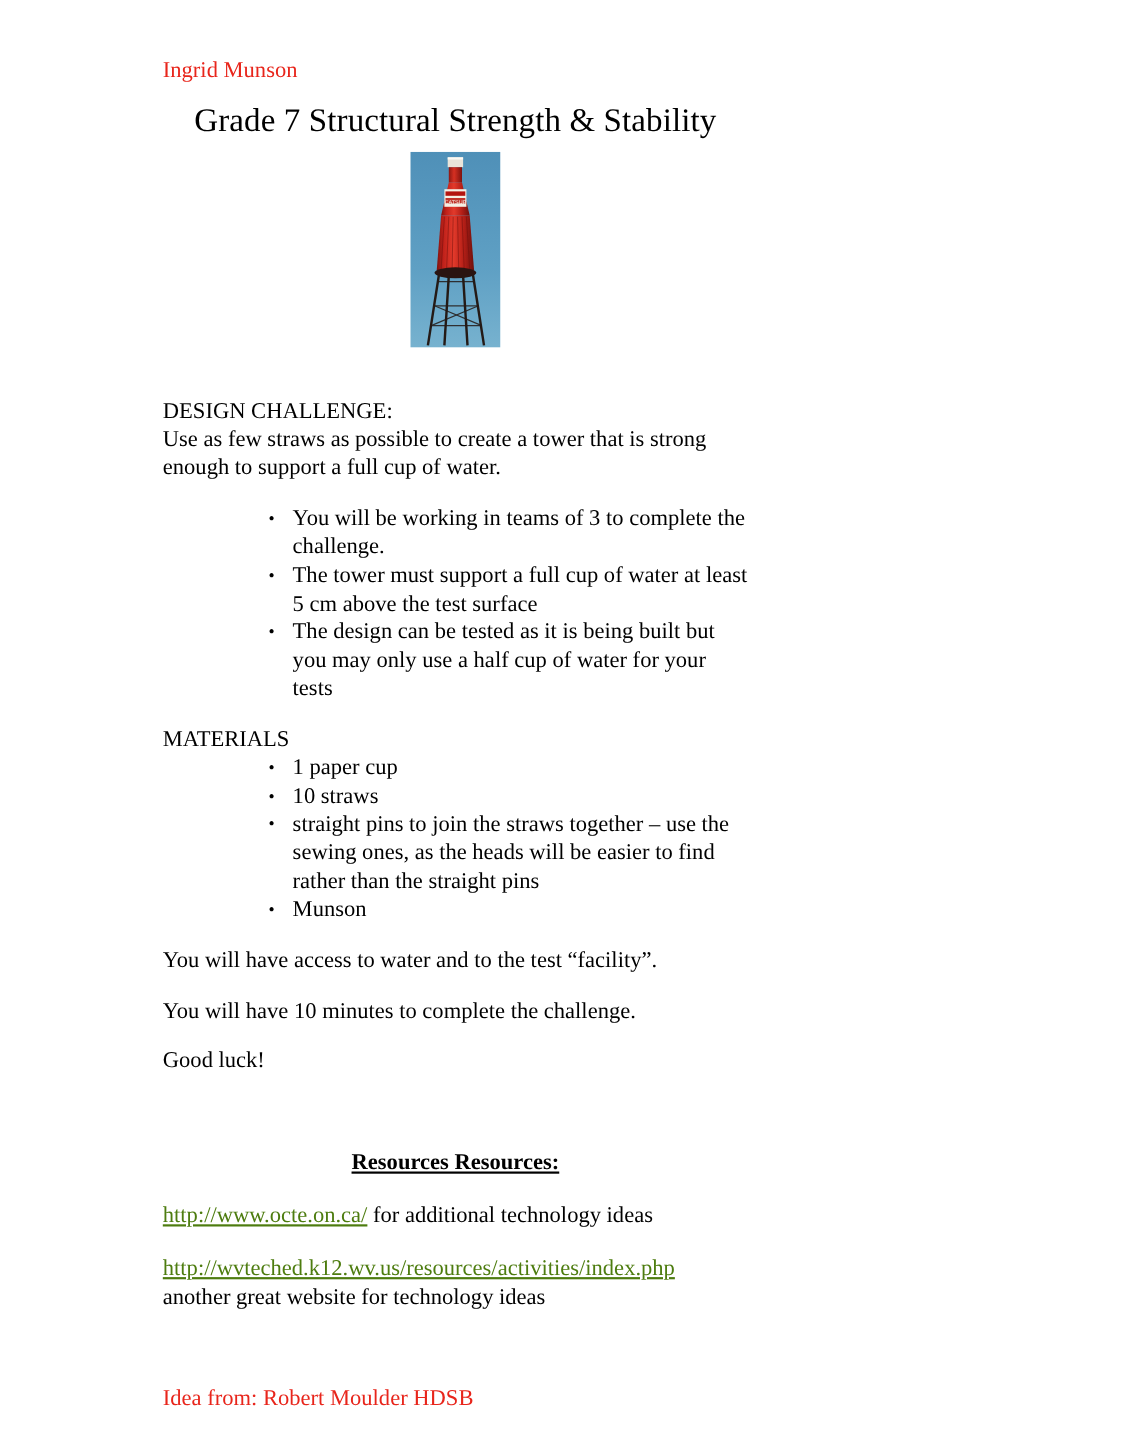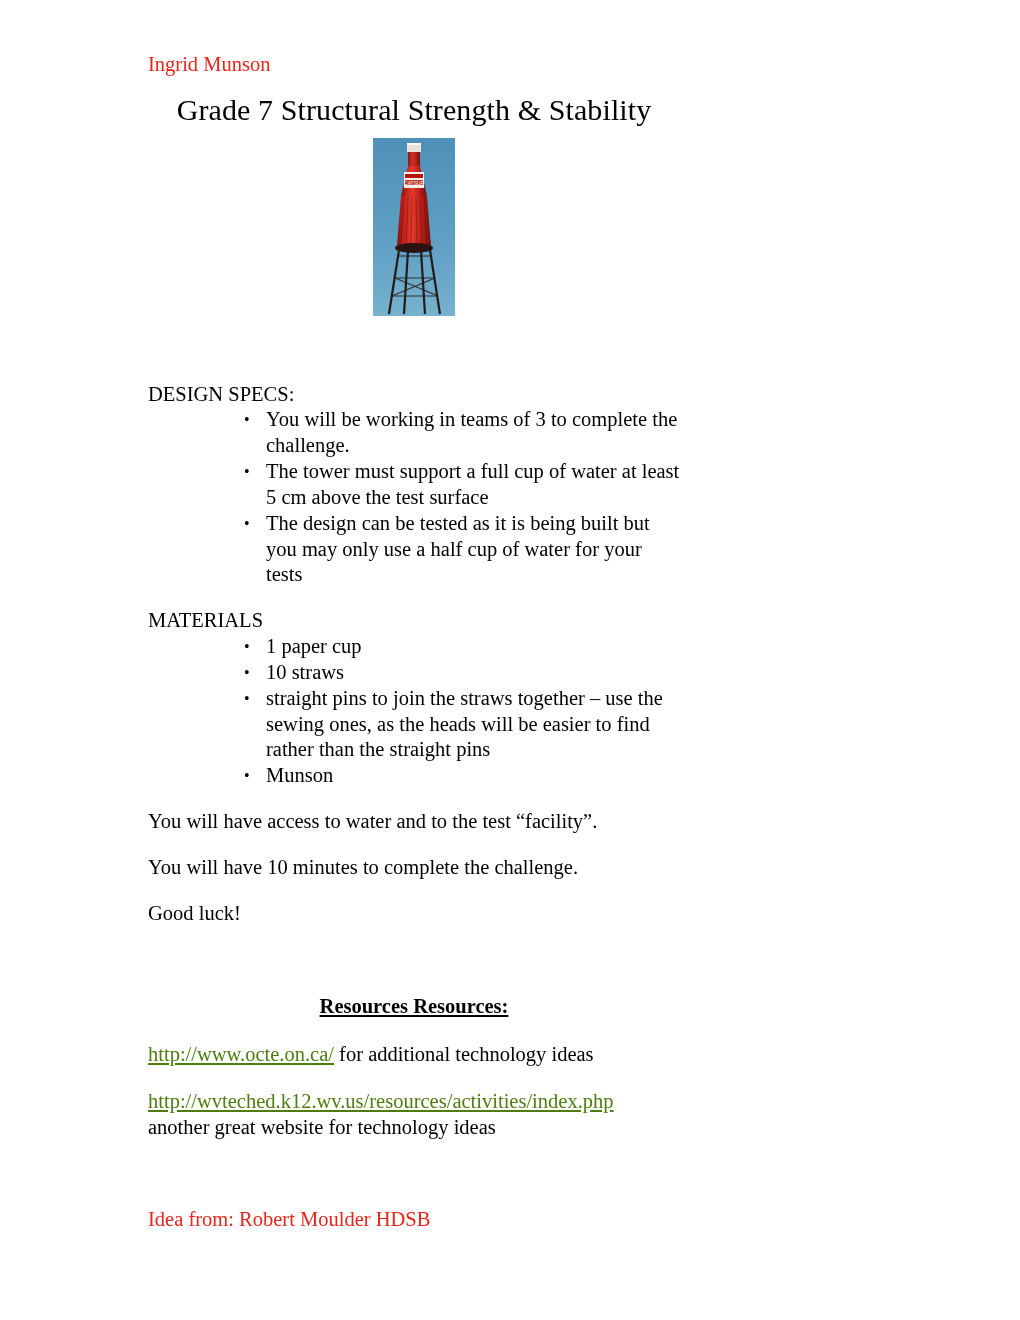--- a/index.html
+++ b/index.html
@@ -175,25 +175,28 @@
         <line x1="19" y1="158" x2="65" y2="158"></line>
         <line x1="22" y1="140" x2="65" y2="158"></line>
         <line x1="62" y1="140" x2="19" y2="158"></line>
         <line x1="26" y1="118" x2="57" y2="118"></line>
       </g>
     </svg>
   </div>
 
   <div class="spacer-lg"></div>
 
-
-  <div class="section-gap"></div>
-
   <div class="block">
-    <div class="body-text">DESIGN SPECS:</div>
+    <div class="body-text">DESIGN CHALLENGE:</div>
+    <div class="body-text"> Use as few straws as possible to create a tower that is strong enough to support a full cup of water.</div>
+  </div>
+
+  <div class="section-gap"></div>
+
+  <div class="block">
     <ul class="bullets">
       <li><span class="bullet-dot">•</span><span>You will be working in teams of 3 to complete the challenge.</span></li>
       <li><span class="bullet-dot">•</span><span>The tower must support a full cup of water at least 5 cm above the test surface</span></li>
       <li><span class="bullet-dot">•</span><span>The design can be tested as it is being built but you may only use a half cup of water for your tests</span></li>
     </ul>
   </div>
 
   <div class="section-gap"></div>
 
   <div class="block">

